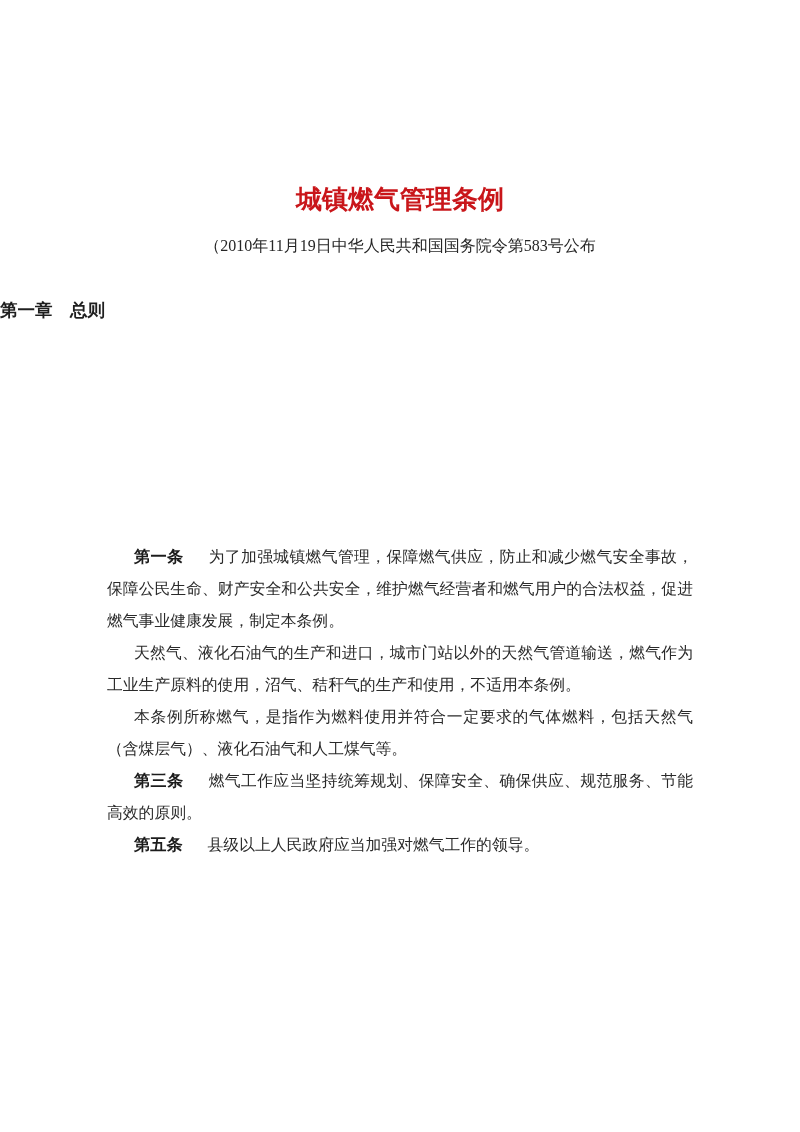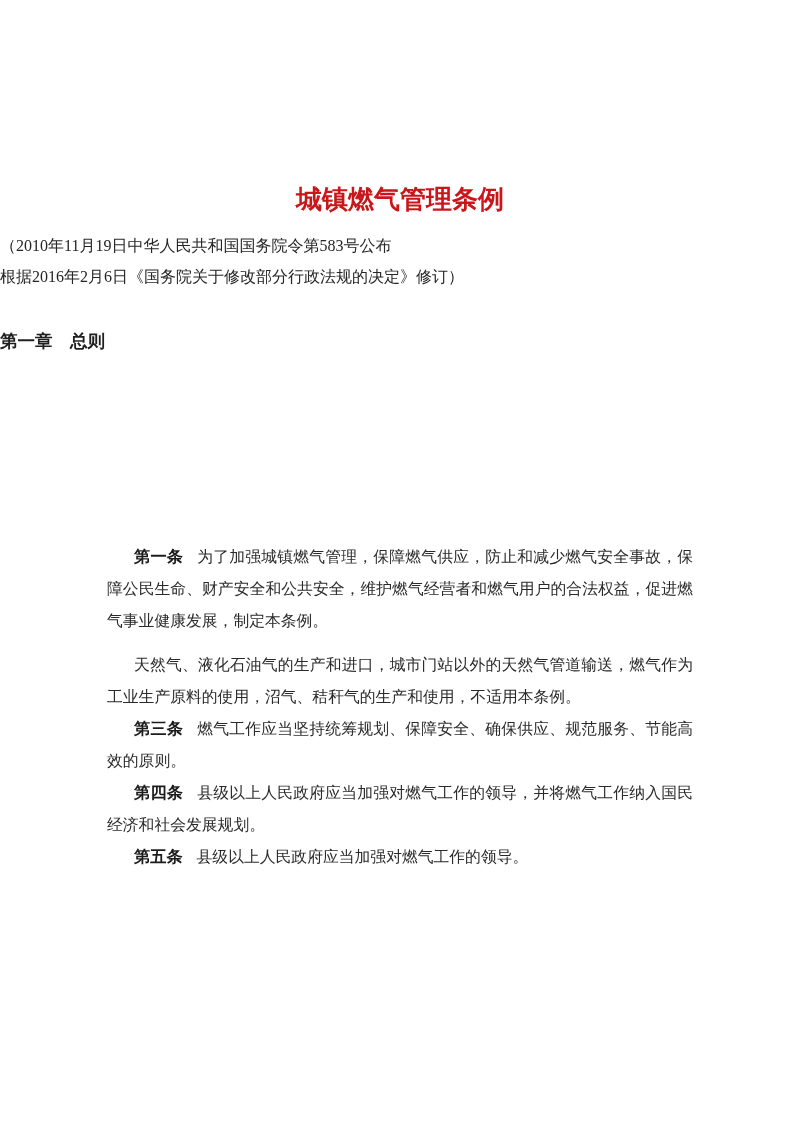--- a/index.html
+++ b/index.html
@@ -19,20 +19,21 @@
     margin: 185px 0 0 0;
     text-align: center;
     font-family: "DejaVu Sans", "Liberation Sans", sans-serif;
     font-weight: bold;
     font-size: 26px;
     line-height: 28px;
     letter-spacing: 0px;
   }
   .pub-line {
     margin: 0;
+    text-align: center;
     font-size: 16px;
     line-height: 31px;
   }
   .pub-line.first { margin-top: 17px; }
   .chapter {
     margin: 38px 0 0 0;
     font-family: "DejaVu Sans", "Liberation Sans", sans-serif;
     font-weight: bold;
     font-size: 17.5px;
     line-height: 22px;
@@ -45,43 +46,42 @@
     top: 356px;
   }
   .body-para {
     margin: 0;
     font-size: 15.8px;
     line-height: 32px;
     text-align: justify;
     text-indent: 27px;
     color: #2a2a2a;
   }
-  .body-para.spaced { margin-top: 12px; }
+  .body-para.spaced { }
   .article-label {
     font-family: "DejaVu Sans", "Liberation Sans", sans-serif;
     font-weight: bold;
     font-size: 16.2px;
     color: #1c1c1c;
-    margin-right: 14px;
+    margin-right: 25px;
   }
 </style>
 </head>
 <body>
 
 <div class="page">
 
   <h1 class="doc-title" style="color: rgb(201, 22, 26);">城镇燃气管理条例</h1>
 
   <p class="pub-line first">（2010年11月19日中华人民共和国国务院令第583号公布</p>
 
-  <p class="pub-line">根据2016年2月6日《国务院关于修改部分行政法规的决定》修订）</p>
 
   <h2 class="chapter">第一章　总则</h2>
 
   <div class="paragraphs" id="paragraphs">
       <p class="body-para"><span class="article-label">第一条</span><span>为了加强城镇燃气管理，保障燃气供应，防止和减少燃气安全事故，保障公民生命、财产安全和公共安全，维护燃气经营者和燃气用户的合法权益，促进燃气事业健康发展，制定本条例。</span></p>
       <p class="body-para spaced"><span>天然气、液化石油气的生产和进口，城市门站以外的天然气管道输送，燃气作为工业生产原料的使用，沼气、秸秆气的生产和使用，不适用本条例。</span></p>
+      <p class="body-para spaced"><span>本条例所称燃气，是指作为燃料使用并符合一定要求的气体燃料，包括天然气（含煤层气）、液化石油气和人工煤气等。</span></p>
       <p class="body-para"><span class="article-label">第三条</span><span>燃气工作应当坚持统筹规划、保障安全、确保供应、规范服务、节能高效的原则。</span></p>
-      <p class="body-para"><span class="article-label">第四条</span><span>县级以上人民政府应当加强对燃气工作的领导，并将燃气工作纳入国民经济和社会发展规划。</span></p>
       <p class="body-para"><span class="article-label">第五条</span><span>县级以上人民政府应当加强对燃气工作的领导。</span></p>
     </div>
 
 </div>
 
 </body></html>

